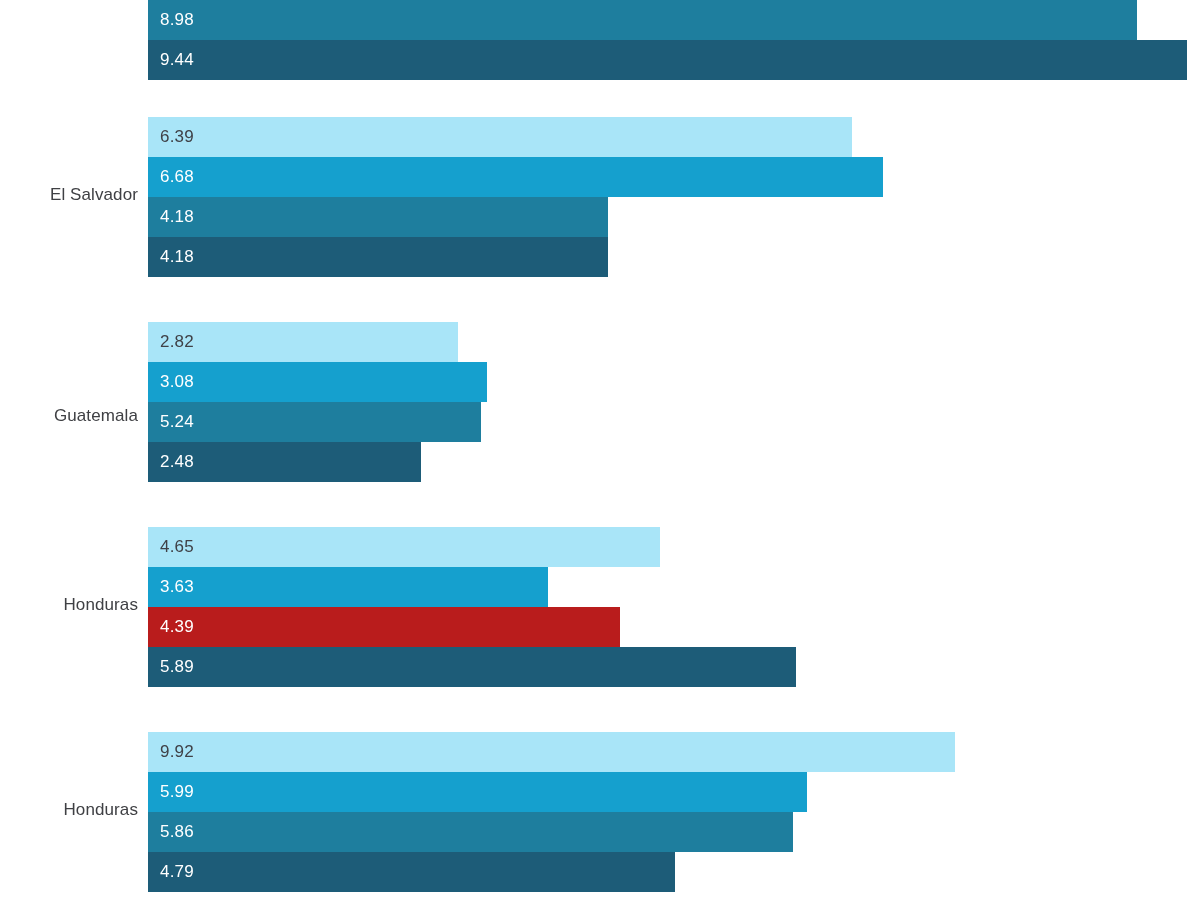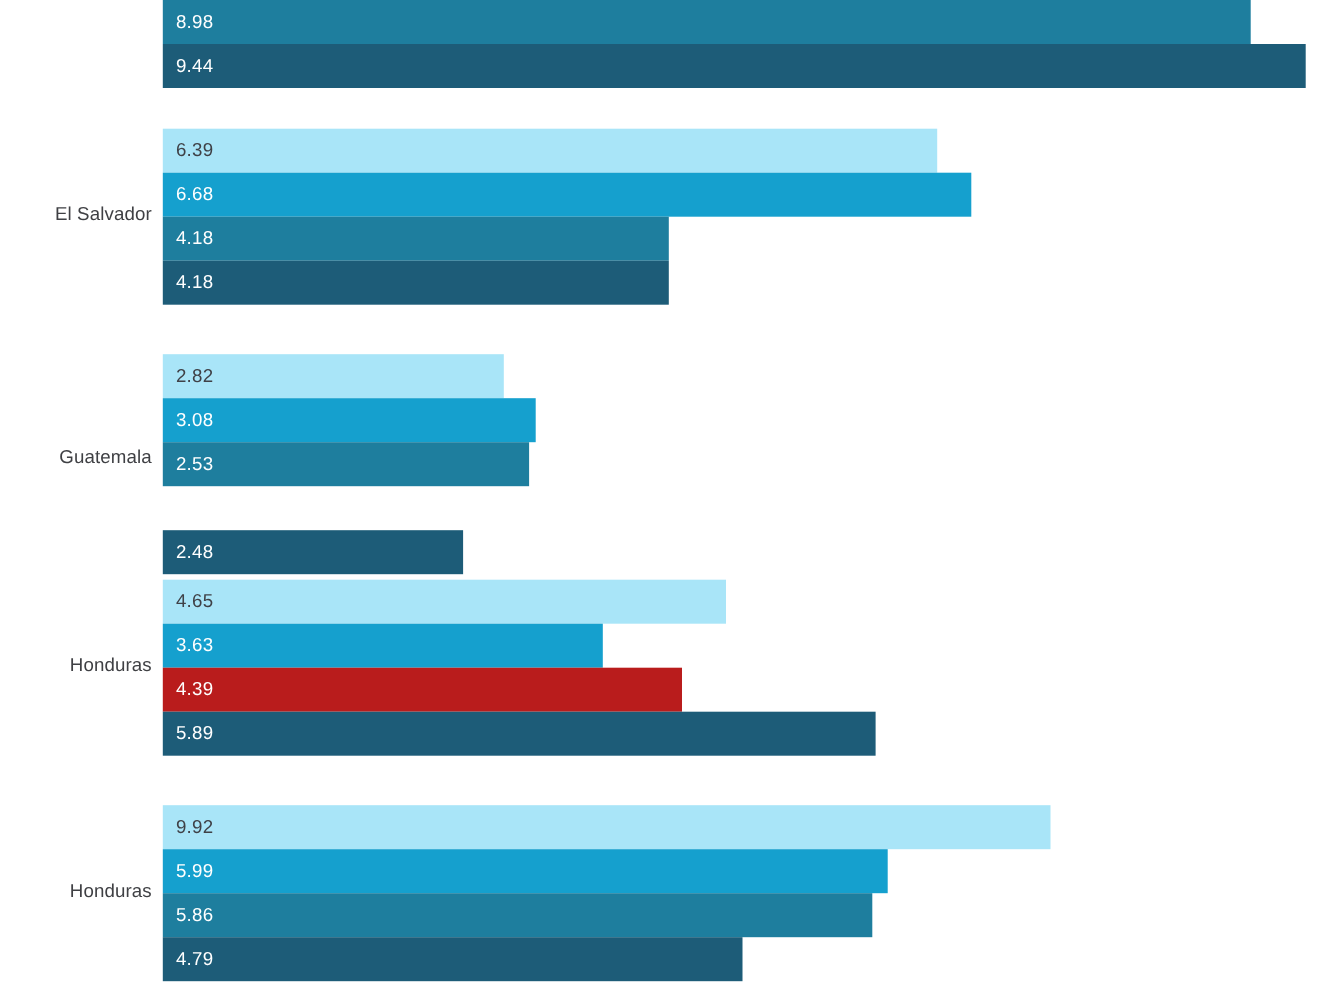--- a/index.html
+++ b/index.html
@@ -113,23 +113,23 @@
     <div class="group" style="top: 322px;">
       <div class="group-label" style="top: 84px;">Guatemala</div>
       <div class="bars">
         <div class="bar s0" style="width: 310px; background: rgb(169, 229, 248);">
           <span class="bar-label">2.82</span>
         </div>
         <div class="bar s1" style="width: 339px; background: rgb(21, 160, 206);">
           <span class="bar-label">3.08</span>
         </div>
         <div class="bar s2" style="width: 333px; background: rgb(30, 126, 158);">
-          <span class="bar-label">2.53</span>
+          <span class="bar-label">5.24</span>
         </div>
-        <div class="bar s3" style="width: 273px; background: rgb(29, 92, 120); margin-top: 40px;">
+        <div class="bar s3" style="width: 273px; background: rgb(29, 92, 120);">
           <span class="bar-label">2.48</span>
         </div>
       </div>
     </div>
     <div class="group" style="top: 527px;">
       <div class="group-label" style="top: 68px;">Honduras</div>
       <div class="bars">
         <div class="bar s0" style="width: 512px; background: rgb(169, 229, 248); padding-left: 44px;">
           <span class="bar-label">4.65</span>
         </div>

